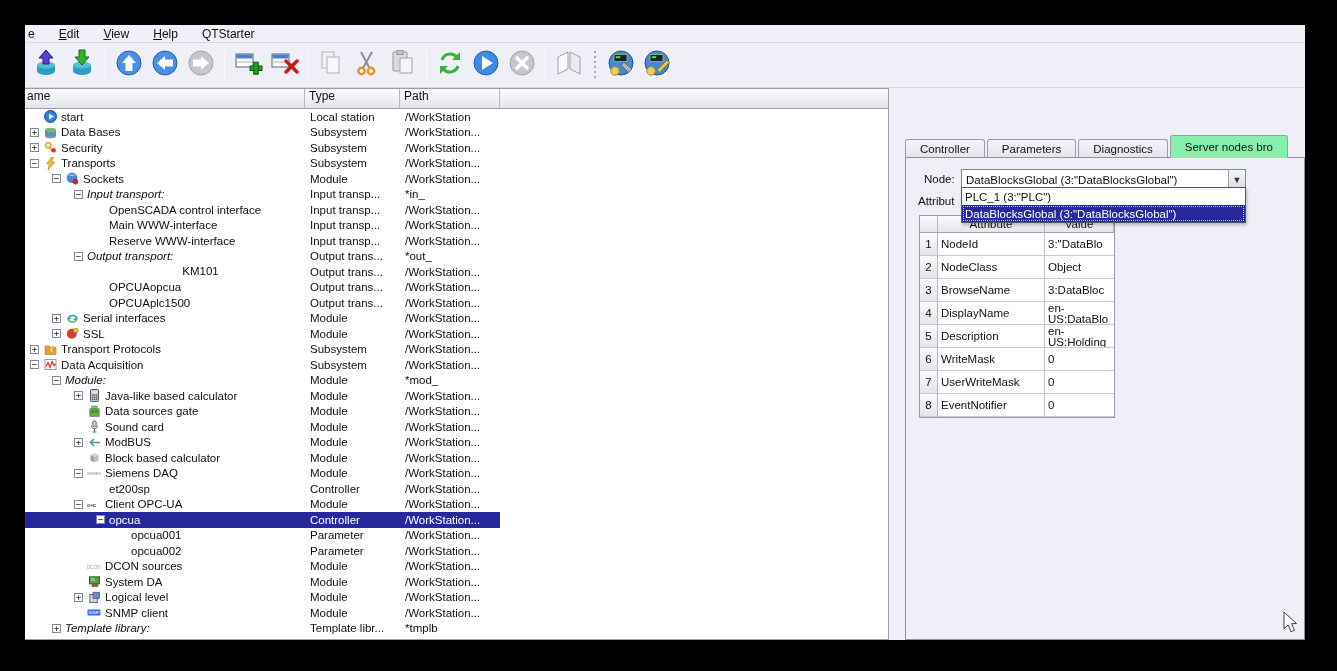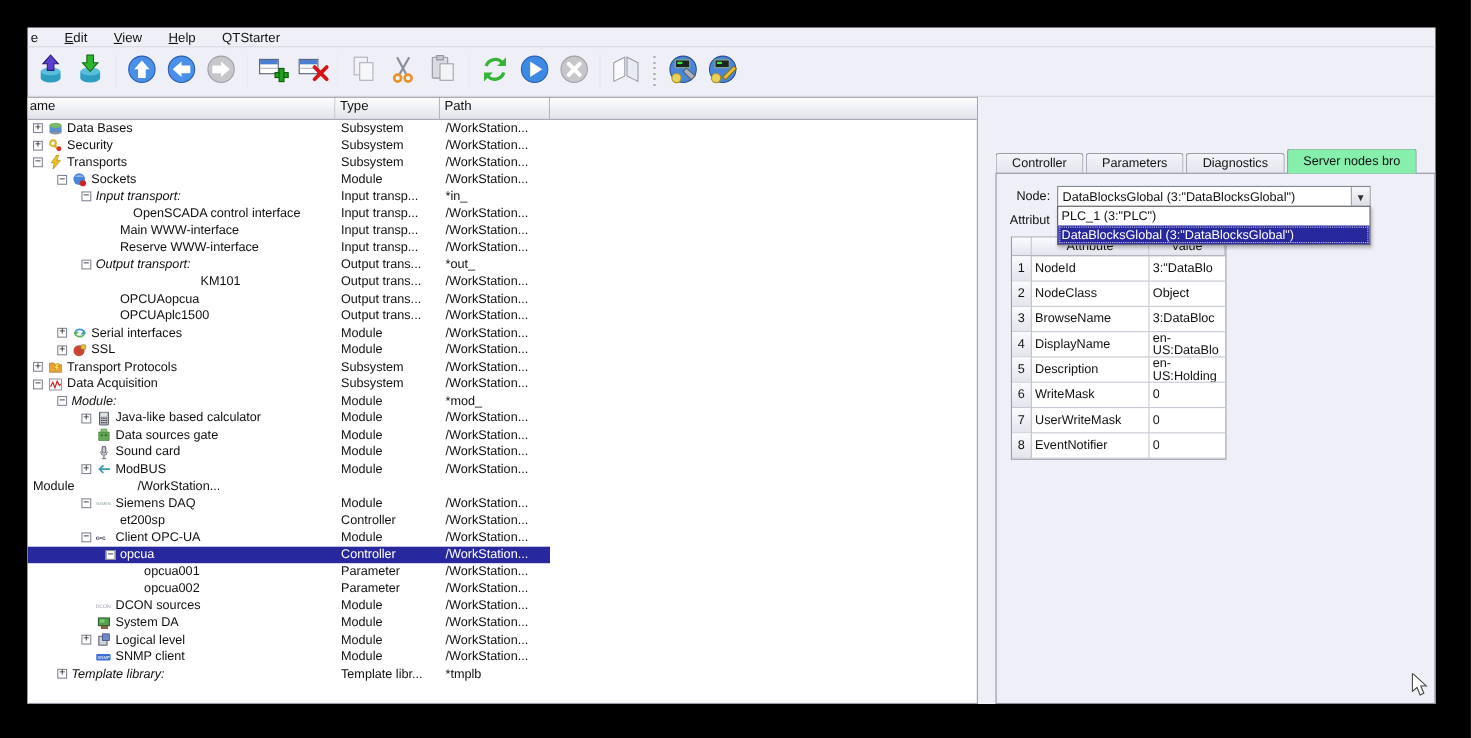--- a/index.html
+++ b/index.html
@@ -237,20 +237,34 @@
           <span>Type</span>
         </div>
       <div class="hcell c2">
           <span>Path</span>
         </div>
       <div class="hcell cfill"></div>
     </div>
     <div class="tree-body" id="tree-body">
         <div class="trow">
           <div class="tname" style="padding-left: 5px;">
+            <span class="expspace"></span>
+            <span class="ticon">
+              <svg width="13" height="13">
+                <circle cx="6.5" cy="6.5" r="6" fill="#2f7fe0" stroke="#1a4f9e"></circle>
+                <path d="M5 3.5 L10 6.5 L5 9.5 Z" fill="#fff"></path>
+              </svg>
+            </span>
+            <span class="tlabel">start</span>
+          </div>
+          <div class="ttype">Local station</div>
+          <div class="tpath">/WorkStation</div>
+        </div>
+        <div class="trow">
+          <div class="tname" style="padding-left: 5px;">
             <span class="exp">+</span>
             <span class="ticon">
               <svg width="13" height="13">
                 <ellipse cx="6.5" cy="10" rx="5.5" ry="2.3" fill="#8b93a2"></ellipse>
                 <rect x="1" y="4" width="11" height="6" fill="#5b8fc9"></rect>
                 <ellipse cx="6.5" cy="4" rx="5.5" ry="2.3" fill="#7cb86a"></ellipse>
               </svg>
             </span>
             <span class="tlabel">Data Bases</span>
           </div>
@@ -302,21 +316,21 @@
         </div>
         <div class="trow">
           <div class="tname" style="padding-left: 49px;">
             <span class="exp">−</span>
             <span class="tlabel it">Input transport:</span>
           </div>
           <div class="ttype">Input transp...</div>
           <div class="tpath">*in_</div>
         </div>
         <div class="trow">
-          <div class="tname" style="padding-left: 71px; gap: 12px;">
+          <div class="tname" style="padding-left: 71px;">
             <span class="expspace"></span>
             <span class="tlabel">OpenSCADA control interface</span>
           </div>
           <div class="ttype">Input transp...</div>
           <div class="tpath">/WorkStation...</div>
         </div>
         <div class="trow">
           <div class="tname" style="padding-left: 71px;">
             <span class="expspace"></span>
             <span class="tlabel">Main WWW-interface</span>
@@ -494,20 +508,31 @@
               <svg width="13" height="13">
                 <path d="M12 6.5 H3 M6 3 L2.5 6.5 L6 10" stroke="#3a9ab0" stroke-width="1.6" fill="none"></path>
               </svg>
             </span>
             <span class="tlabel">ModBUS</span>
           </div>
           <div class="ttype">Module</div>
           <div class="tpath">/WorkStation...</div>
         </div>
         <div class="trow">
+          <div class="tname" style="padding-left: 49px;">
+            <span class="expspace"></span>
+            <span class="ticon">
+              <svg width="13" height="13">
+                <path d="M2.5 4 L6.5 2 L10.5 4 L6.5 6 Z" fill="#ccd0d9"></path>
+                <path d="M2.5 4 V9.5 L6.5 11.5 V6 Z" fill="#9aa0ad"></path>
+                <path d="M10.5 4 V9.5 L6.5 11.5 V6 Z" fill="#b7bdc9"></path>
+              </svg>
+            </span>
+            <span class="tlabel">Block based calculator</span>
+          </div>
           <div class="ttype">Module</div>
           <div class="tpath">/WorkStation...</div>
         </div>
         <div class="trow">
           <div class="tname" style="padding-left: 49px;">
             <span class="exp">−</span>
             <span class="ticon">
               <svg width="14" height="13">
                 <text x="0" y="8.4" font-size="3.6" fill="#7f9a88" font-family="Liberation Sans,sans-serif">SIEMENS</text>
               </svg>

